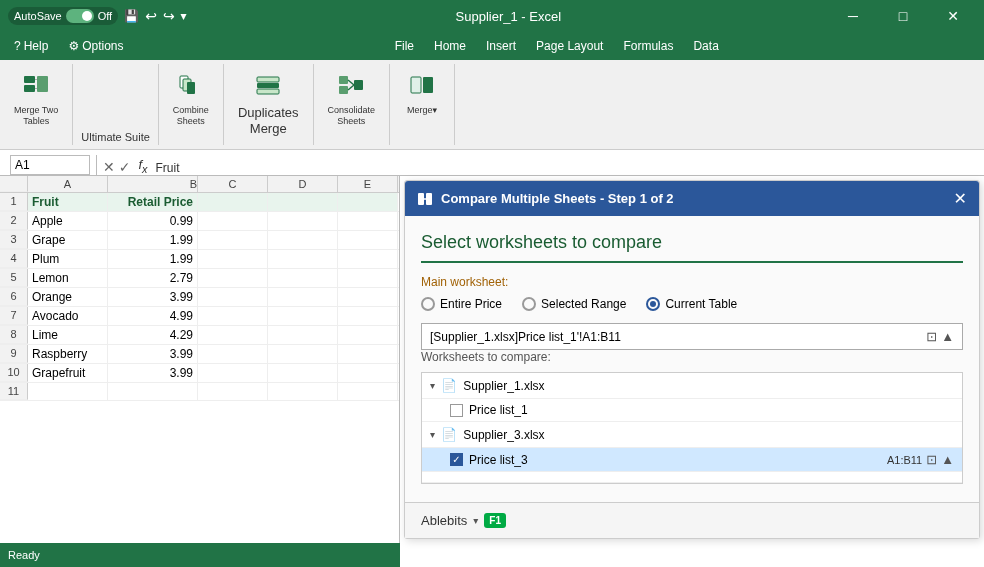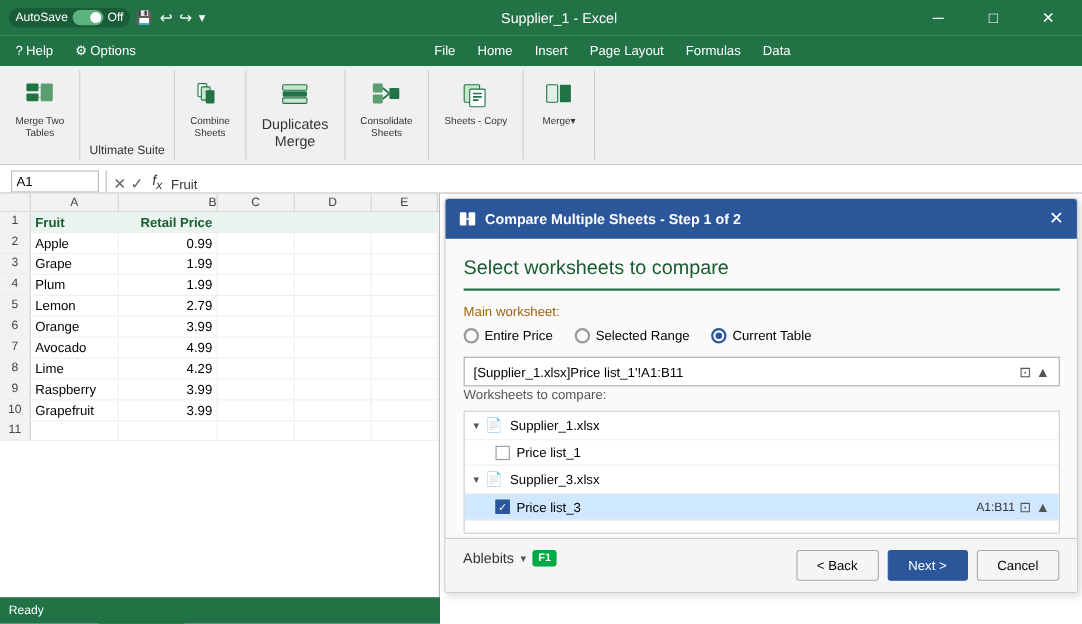--- a/index.html
+++ b/index.html
@@ -394,34 +394,20 @@
           <rect x="2" y="14" width="9" height="8" fill="#5a9e6f" rx="1"></rect>
           <rect x="17" y="8" width="9" height="10" fill="#217346" rx="1"></rect>
           <path d="M11 8 L17 13" stroke="#217346" stroke-width="1.5"></path>
           <path d="M11 18 L17 13" stroke="#217346" stroke-width="1.5"></path>
         </svg>
       </div>
       <span style="font-size:9px; text-align:center; line-height:1.2;">Consolidate<br>Sheets</span>
     </div>
   </div>
 
-  <div class="ribbon-group" style="min-width:55px;">
-    <div class="ribbon-btn">
-      <div class="ribbon-icon">
-        <svg viewBox="0 0 28 28" fill="none">
-          <rect x="3" y="5" width="14" height="16" fill="#c8e6c9" stroke="#217346" rx="1"></rect>
-          <rect x="8" y="9" width="14" height="16" fill="#fff" stroke="#217346" rx="1"></rect>
-          <line x1="11" y1="13" x2="19" y2="13" stroke="#217346" stroke-width="1.5"></line>
-          <line x1="11" y1="16" x2="19" y2="16" stroke="#217346" stroke-width="1.5"></line>
-          <line x1="11" y1="19" x2="16" y2="19" stroke="#217346" stroke-width="1.5"></line>
-        </svg>
-      </div>
-      <span style="font-size:9px; text-align:center; line-height:1.2;">Sheets ‑ Copy</span>
-    </div>
-  </div>
 
   <div class="ribbon-group" style="min-width:40px;">
     <div class="ribbon-btn">
       <div class="ribbon-icon">
         <svg viewBox="0 0 28 28" fill="none">
           <rect x="3" y="5" width="10" height="16" fill="#e0f0e8" stroke="#217346" rx="1"></rect>
           <rect x="15" y="5" width="10" height="16" fill="#217346" rx="1"></rect>
         </svg>
       </div>
       <span style="font-size:9px;">Merge▾</span>
@@ -623,25 +609,20 @@
 
       </div>
     </div>
 
     <div class="dialog-footer">
       <div class="footer-left">
         <span class="ablebits-logo">Ablebits</span>
         <span class="chevron">▾</span>
         <span class="f1-badge">F1</span>
       </div>
-      <div class="footer-btns">
-        <button class="btn">&lt; Back</button>
-        <button class="btn btn-primary">Next &gt;</button>
-        <button class="btn">Cancel</button>
-      </div>
     </div>
   </div>
 </div>
 
 <div style="position:absolute; bottom:0; left:0; width:400px; display:flex; flex-direction:column;">
   <div class="sheet-tabs">
     <div class="sheet-nav">
       <span class="nav-arrow">◀◀</span>
       <span class="nav-arrow">◀</span>
       <span class="nav-arrow">▶</span>

